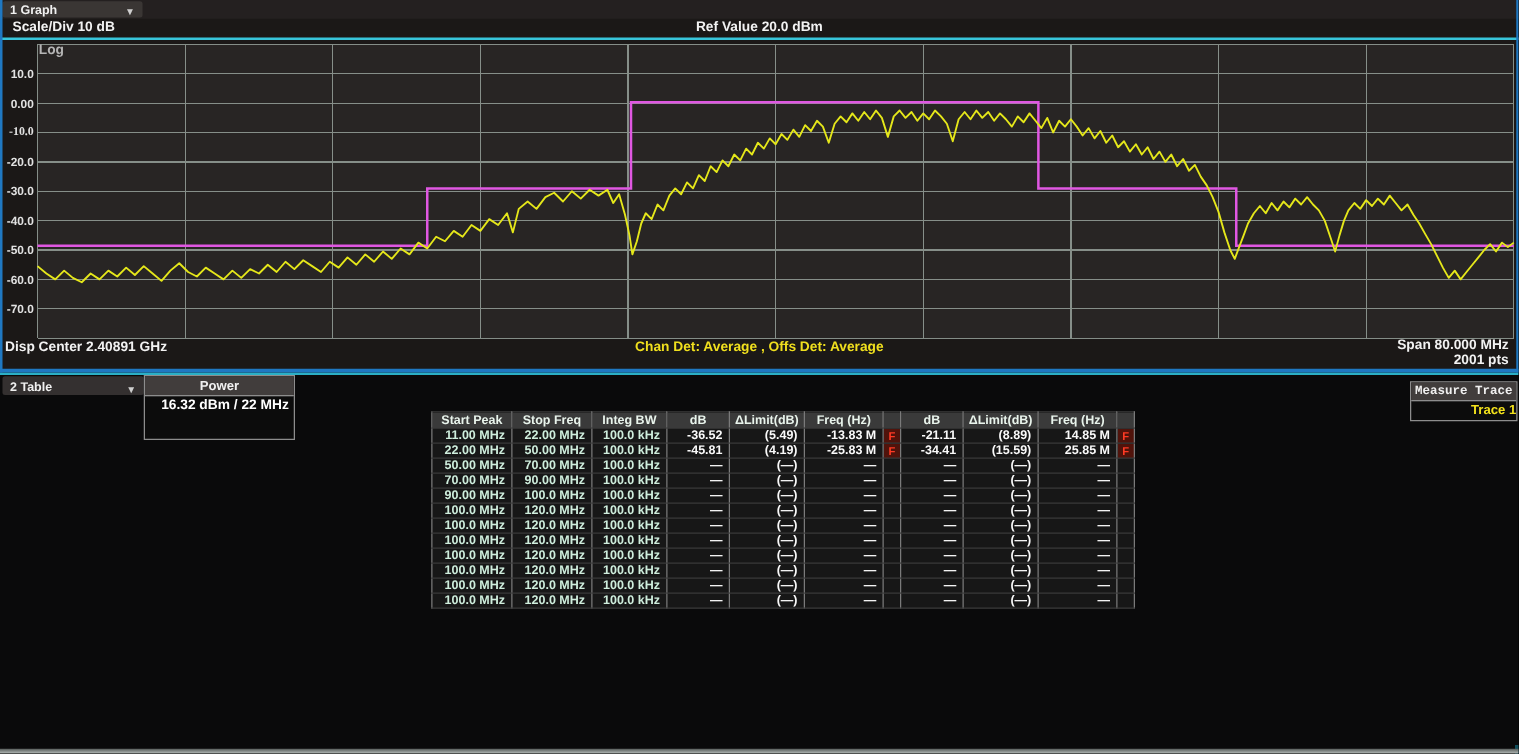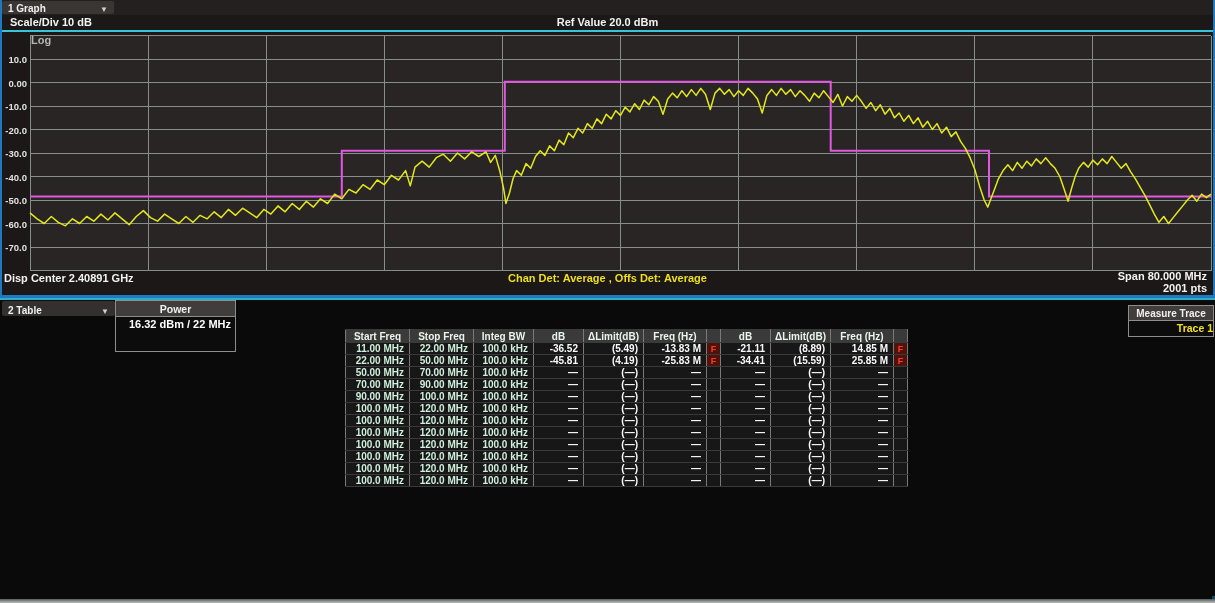--- a/index.html
+++ b/index.html
@@ -38,21 +38,21 @@
   .info-box .ib-head { height:16px; background:#413d3c; color:#f0f0f0; font-weight:bold; text-align:center;
                        border-bottom:1px solid #8d8d8d; overflow:hidden; }
   .info-box .ib-val { height:15px; color:#fff; font-weight:bold; text-align:right; padding-right:4px; }
   #power-box { left:115px; top:2px; width:121px; height:52px; }
   #power-box .ib-head { font-size:10.5px; line-height:16px; }
   #power-box .ib-val { font-size:11px; line-height:15px; }
   #peak-box { left:238px; top:2px; width:100px; height:34px; }
   #peak-box .ib-head { font-size:9.5px; line-height:16px; }
   #peak-box .ib-val { font-size:11px; line-height:15px; color:#eefaf2; }
   #measure-btn { left:1128px; top:7px; width:86px; height:32px; cursor:default; }
-  #measure-btn .ib-head { font-size:10px; line-height:15px; height:15px; }
+  #measure-btn .ib-head { font-size:10px; line-height:15px; height:15px;font-family:Liberation Mono, monospace; }
   #measure-btn .ib-val { font-size:10.5px; line-height:14px; height:14px; color:#f2e11c; text-align:right; padding:0; }
 
   
   #results { position:absolute; left:345px; top:31px; border-collapse:collapse; table-layout:fixed;
              font-size:10px; font-weight:bold; background:#151515; }
   #results th, #results td { border-left:1px solid #7a7a7a; border-right:1px solid #7a7a7a;
              border-top:1px solid #3a3a3a; border-bottom:1px solid #3a3a3a;
              height:13px; padding:0 5px 0 2px; white-space:nowrap; overflow:hidden; }
   #results thead th { background:#3a3a3a; color:#e9f4ec; text-align:center; padding:0 2px; }
   #results thead .gh-empty { background:#262626; border-left-color:#262626; }
@@ -86,21 +86,21 @@
         <rect x="30" y="35.5" width="1181" height="235" fill="#282524"></rect>
         <path d="M30,35.5V270.5M148.10000000000002,35.5V270.5M266.20000000000005,35.5V270.5M384.3,35.5V270.5M502.40000000000003,35.5V270.5M620.5,35.5V270.5M738.6,35.5V270.5M856.6999999999999,35.5V270.5M974.8000000000001,35.5V270.5M1092.9,35.5V270.5M1211,35.5V270.5M30,59H1211M30,82.5H1211M30,106H1211M30,129.5H1211M30,153H1211M30,176.5H1211M30,200H1211M30,223.5H1211M30,247H1211M30,270.5H1211M30,35.5H1211" stroke="#97a29b" stroke-width="1" fill="none" shape-rendering="crispEdges" opacity="0.85"></path>
         <polyline points="30.0,196.5 341.8,196.5 341.8,150.7 504.8,150.7 504.8,81.8 830.7,81.8 830.7,150.7 989.0,150.7 989.0,196.5 1211.0,196.5" stroke="#e057e2" stroke-width="2" fill="none"></polyline>
         <polyline points="30.0,212.9 37.1,218.8 44.2,223.5 51.3,216.5 58.3,222.3 65.4,225.8 72.5,218.8 79.6,223.5 86.7,216.5 93.8,221.2 100.9,214.1 107.9,220.0 115.0,212.9 122.1,218.8 129.2,224.7 136.3,216.5 143.4,210.6 150.5,217.6 157.5,221.2 164.6,214.1 171.7,218.8 178.8,223.5 185.9,216.5 193.0,222.3 200.1,215.3 207.2,218.8 214.2,211.8 221.3,217.6 228.4,209.4 235.5,215.3 242.6,208.2 249.7,212.9 256.8,217.6 263.8,209.4 270.9,214.1 278.0,205.9 285.1,211.8 292.2,203.5 299.3,209.4 306.4,201.2 313.4,207.1 320.5,198.8 327.6,203.5 334.7,194.1 341.8,198.8 348.9,189.4 356.0,193.0 363.0,184.7 370.1,189.4 377.2,180.0 384.3,184.7 391.4,175.3 398.5,180.0 405.6,170.6 410.3,185.9 415.0,167.1 422.1,161.2 429.2,167.1 436.3,157.7 443.3,154.2 450.4,161.2 457.5,153.0 464.6,158.9 471.7,151.8 478.8,156.5 485.9,151.8 490.6,162.4 495.3,155.4 500.0,171.8 503.6,188.3 505.9,203.5 509.5,193.0 513.0,178.8 516.6,170.6 521.3,175.3 526.0,163.6 530.7,168.3 535.5,156.5 540.2,150.7 544.9,155.4 549.6,145.9 554.4,150.7 559.1,140.1 563.8,144.8 568.5,133.0 573.3,137.7 578.0,128.3 582.7,133.0 587.4,123.6 592.2,128.3 596.9,118.9 601.6,123.6 606.3,114.2 611.1,118.9 615.8,110.7 620.5,115.4 625.2,107.2 629.9,111.9 634.7,103.7 639.4,109.5 644.1,100.1 648.8,104.8 653.6,96.6 658.3,101.3 663.0,114.2 667.7,99.0 672.5,93.1 677.2,97.8 681.9,90.7 686.6,96.6 691.4,89.6 696.1,95.4 700.8,88.4 705.5,94.3 710.3,109.5 715.0,93.1 719.7,88.4 724.4,94.3 729.2,89.6 733.9,96.6 738.6,90.7 743.3,95.4 748.0,88.4 752.8,93.1 757.5,99.0 762.2,113.0 766.9,95.4 771.7,89.6 776.4,95.4 781.1,88.4 785.8,94.3 790.6,89.6 795.3,96.6 800.0,90.7 804.7,95.4 809.5,101.3 814.2,93.1 818.9,97.8 823.6,90.7 828.4,96.6 833.1,102.5 837.8,94.3 842.5,106.0 847.3,96.6 852.0,101.3 856.7,95.4 861.4,101.3 866.1,108.4 870.9,102.5 875.6,110.7 880.3,104.8 885.0,114.2 889.8,108.4 894.5,117.8 899.2,113.0 903.9,121.3 908.7,115.4 913.4,123.6 918.1,117.8 922.8,127.2 927.6,121.3 932.3,129.5 937.0,123.6 941.7,133.0 946.5,127.2 951.2,136.6 955.9,131.9 960.6,141.3 965.4,148.3 970.1,157.7 974.8,169.5 979.5,185.9 984.2,200.0 987.8,207.1 991.3,197.7 994.9,188.3 998.4,178.8 1003.1,170.6 1007.9,164.8 1012.6,170.6 1017.3,162.4 1022.0,168.3 1026.8,161.2 1031.5,165.9 1036.2,158.9 1040.9,163.6 1045.7,157.7 1050.4,163.6 1055.1,168.3 1059.8,176.5 1064.6,190.6 1068.1,201.2 1071.6,188.3 1075.2,176.5 1078.7,168.3 1083.5,162.4 1088.2,167.1 1092.9,160.1 1097.6,164.8 1102.3,158.9 1107.1,163.6 1111.8,156.5 1116.5,162.4 1121.2,168.3 1126.0,163.6 1130.7,171.8 1135.4,178.8 1140.1,187.1 1144.9,195.3 1149.6,204.7 1154.3,214.1 1159.0,222.3 1163.8,216.5 1168.5,223.5 1173.2,217.6 1177.9,211.8 1182.7,205.9 1187.4,200.0 1192.1,195.3 1196.8,201.2 1201.6,194.1 1206.3,197.7 1211.0,194.1" stroke="#e5e71a" stroke-width="1.5" fill="none" stroke-linejoin="round"></polyline>
       </svg>
 
     <div class="log-label">Log</div>
     <div id="yaxis">
         <div class="ylab" style="top: 54px;">10.0</div>
         <div class="ylab" style="top: 77.5px;">0.00</div>
-        <div class="ylab" style="top: 101px;">-10.0</div>
+        <div class="ylab" style="top: 101px; font-family: Liberation Serif, serif;">-10.0</div>
         <div class="ylab" style="top: 124.5px;">-20.0</div>
         <div class="ylab" style="top: 148px;">-30.0</div>
         <div class="ylab" style="top: 171.5px;">-40.0</div>
         <div class="ylab" style="top: 195px;">-50.0</div>
         <div class="ylab" style="top: 218.5px;">-60.0</div>
         <div class="ylab" style="top: 242px;">-70.0</div>
       </div>
 
     <div class="disp-center">Disp Center 2.40891 GHz</div>
     <div class="det-info">Chan Det: Average , Offs Det: Average</div>
@@ -140,21 +140,21 @@
           <col style="width:60px">
           <col style="width:63px">
           <col style="width:14px">
         <col style="width:50px">
           <col style="width:60px">
           <col style="width:63px">
           <col style="width:14px">
       </colgroup>
       <thead>
           <tr>
-            <th>Start Freq</th>
+            <th>Start Peak</th>
             <th>Stop Freq</th>
             <th>Integ BW</th>
             <th>dB</th>
             <th>ΔLimit(dB)</th>
             <th>Freq (Hz)</th>
             <th></th>
             <th>dB</th>
             <th>ΔLimit(dB)</th>
             <th>Freq (Hz)</th>
             <th></th>

